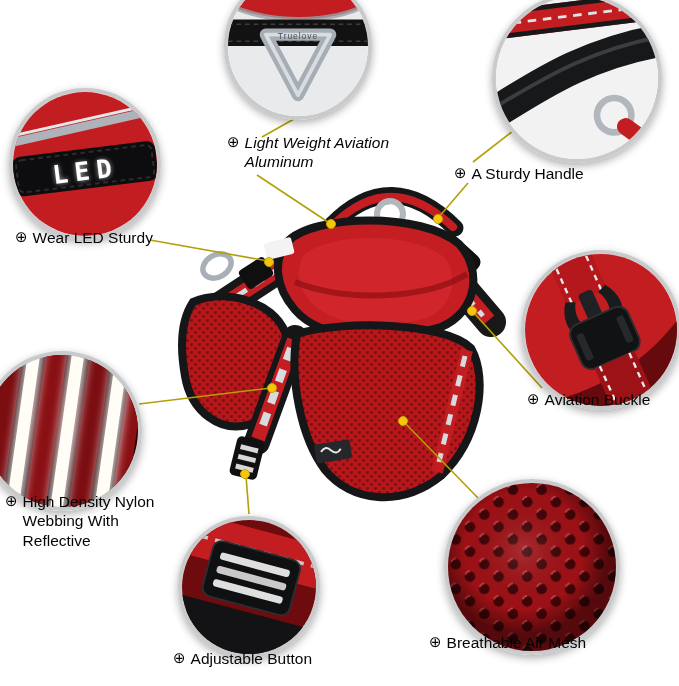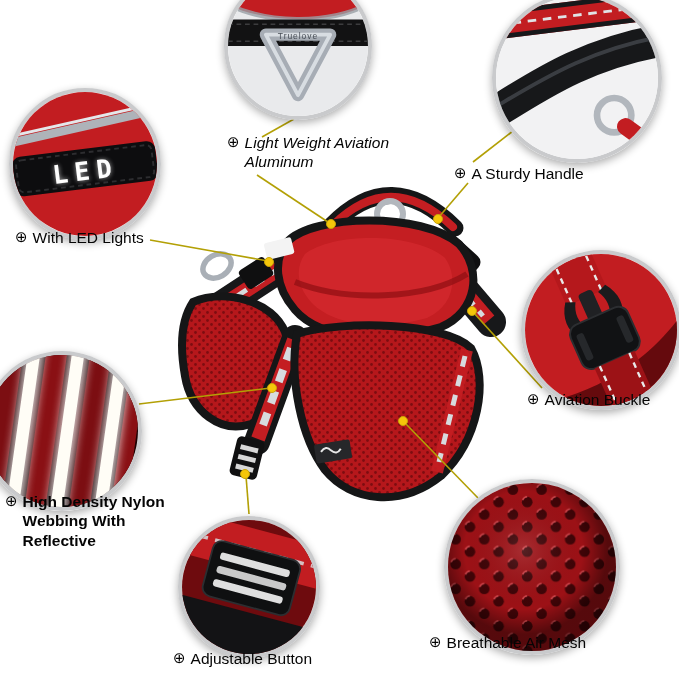--- a/index.html
+++ b/index.html
@@ -29,21 +29,21 @@
 
   
   .callout { position:absolute; display:flex; align-items:flex-start; gap:5px; z-index:20;
              color:#050505; font-size:15.5px; line-height:1.25; }
   .callout .plus { font-family:"DejaVu Sans", sans-serif; font-size:15px; line-height:1.25; }
   .nowrap .txt { white-space:nowrap;text-align:right; }
   .lbl-aluminum   { left:227px; top:133px; }  .lbl-aluminum .txt   { width:162px;font-style:italic; }
   .lbl-handle     { left:454px; top:164px; }
   .lbl-led        { left:15px;  top:228px; }
   .lbl-buckle     { left:527px; top:390px; }
-  .lbl-webbing    { left:5px;   top:492px; }  .lbl-webbing .txt    { width:148px;font-weight:bold; }
+  .lbl-webbing    { left:5px;   top:492px; }  .lbl-webbing .txt    { width:148px; }
   .lbl-adjustable { left:173px; top:649px; }
   .lbl-mesh       { left:429px; top:633px; }
 </style>
 </head>
 <body>
 
 <div class="stage">
 
   <div class="harness">
     <svg viewBox="0 0 370 340">
@@ -275,21 +275,21 @@
     <span class="txt">Light Weight Aviation Aluminum</span>
   </div>
 
   <div class="callout nowrap lbl-handle">
     <span class="plus">⊕</span>
     <span class="txt">A Sturdy Handle</span>
   </div>
 
   <div class="callout nowrap lbl-led">
     <span class="plus">⊕</span>
-    <span class="txt">With LED Lights</span>
+    <span class="txt">Wear LED Sturdy</span>
   </div>
 
   <div class="callout nowrap lbl-buckle">
     <span class="plus">⊕</span>
     <span class="txt">Aviation Buckle</span>
   </div>
 
   <div class="callout lbl-webbing">
     <span class="plus">⊕</span>
     <span class="txt">High Density Nylon Webbing With Reflective</span>

